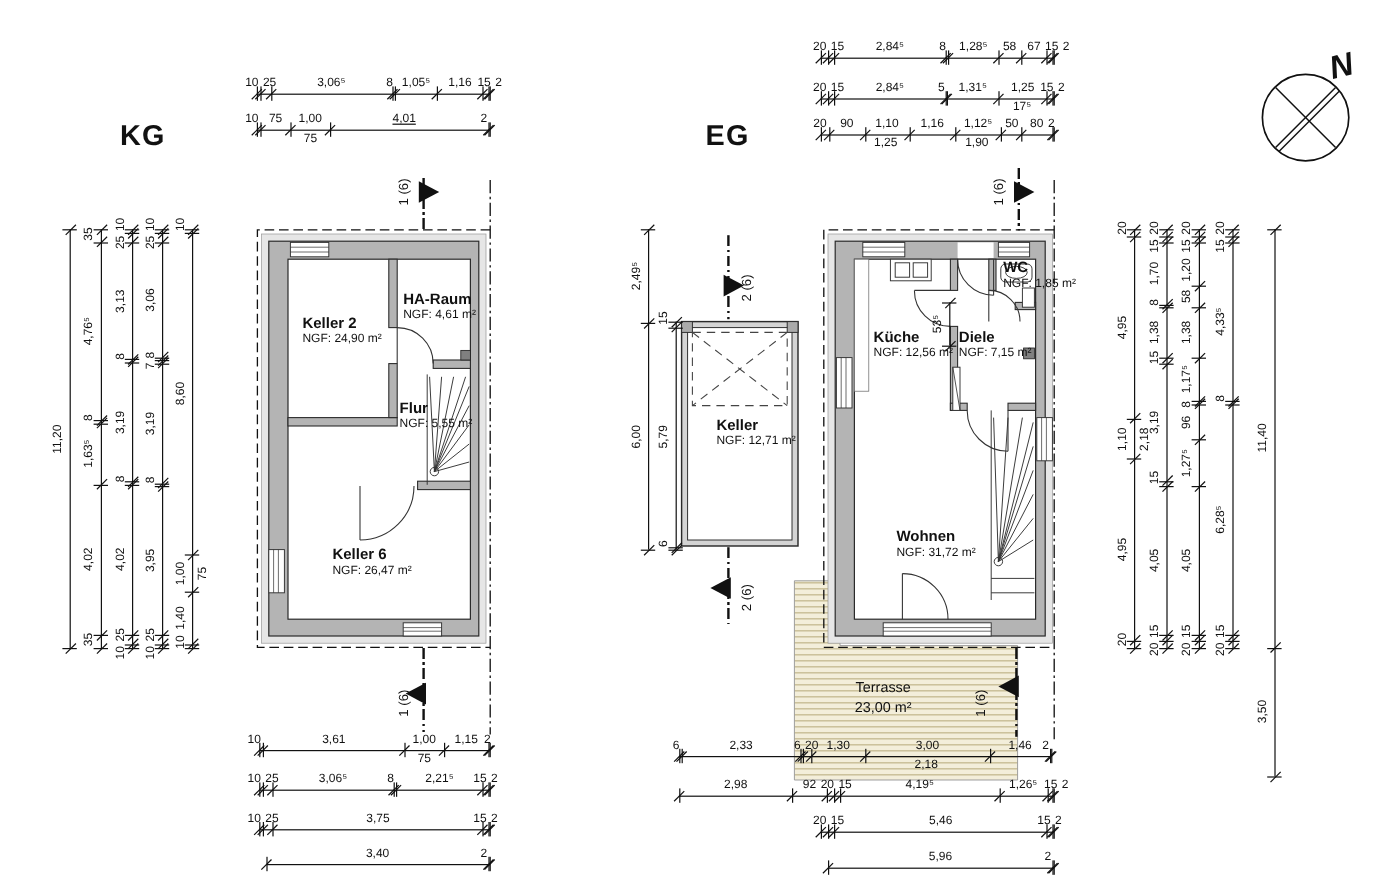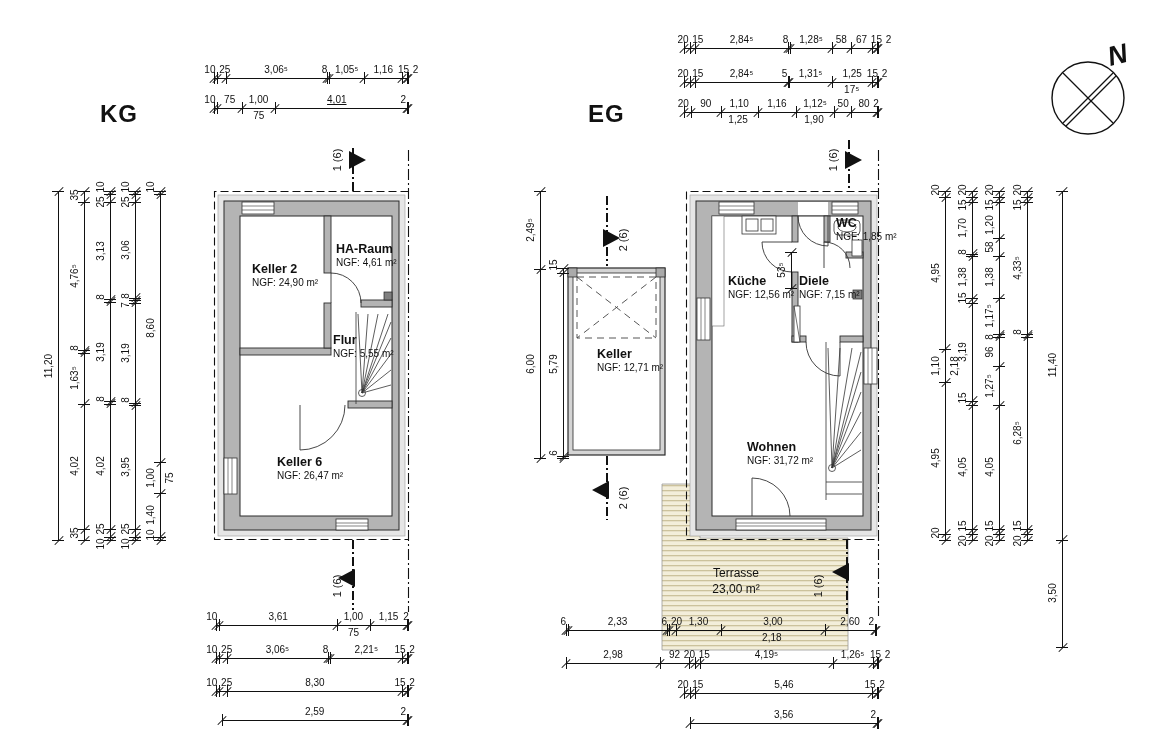--- a/index.html
+++ b/index.html
@@ -454,33 +454,33 @@
         <div class="tick" style="left: 5.42857px; top: -0.5px;"></div>
         <div class="ext h" style="left: 11.4286px; top: -6px;"></div>
         <div class="tick" style="left: 180.449px; top: -0.5px;"></div>
         <div class="ext h" style="left: 186.449px; top: -6px;"></div>
         <div class="tick" style="left: 185.347px; top: -0.5px;"></div>
         <div class="ext h" style="left: 191.347px; top: -6px;"></div>
         <div class="tick" style="left: 186px; top: -0.5px;"></div>
         <div class="ext h" style="left: 192px; top: -6px;"></div>
         <div class="dim-label" style="left: -10.5347px; top: -13px; width: 12.8px;">10</div>
         <div class="dim-label" style="left: 4.26531px; top: -13px; width: 12.8px;">25</div>
-        <div class="dim-label" style="left: 87.1388px; top: -13px; width: 23.6px;">8,30</div>
+        <div class="dim-label" style="left: 87.1388px; top: -13px; width: 23.6px;">3,75</div>
         <div class="dim-label" style="left: 177.547px; top: -13px; width: 12.8px;">15</div>
         <div class="dim-label" style="left: 192.347px; top: -13px; width: 7.4px;">2</div>
       </div>
       <div class="chain" style="left: 222px; top: 720px;">
         <div class="dimline h" style="width: 186px;"></div>
         <div class="tick" style="left: -6px; top: -0.5px;"></div>
         <div class="ext h" style="left: 0px; top: -6px;"></div>
         <div class="tick" style="left: 179.367px; top: -0.5px;"></div>
         <div class="ext h" style="left: 185.367px; top: -6px;"></div>
         <div class="tick" style="left: 180px; top: -0.5px;"></div>
         <div class="ext h" style="left: 186px; top: -6px;"></div>
-        <div class="dim-label" style="left: 80.8837px; top: -13px; width: 23.6px;">2,59</div>
+        <div class="dim-label" style="left: 80.8837px; top: -13px; width: 23.6px;">3,40</div>
         <div class="dim-label" style="left: 177.6px; top: -13px; width: 7.4px;">2</div>
       </div>
       <div class="chain" style="left: 684px; top: 48px;">
         <div class="dimline h" style="width: 194px;"></div>
         <div class="tick" style="left: -6px; top: -0.5px;"></div>
         <div class="ext h" style="left: 0px; top: -6px;"></div>
         <div class="tick" style="left: 0.488294px; top: -0.5px;"></div>
         <div class="ext h" style="left: 6.48829px; top: -6px;"></div>
         <div class="tick" style="left: 5.35452px; top: -0.5px;"></div>
         <div class="ext h" style="left: 11.3545px; top: -6px;"></div>
@@ -751,21 +751,21 @@
         <div class="ext h" style="left: 309.308px; top: -6px;"></div>
         <div class="tick" style="left: 304px; top: -0.5px;"></div>
         <div class="ext h" style="left: 310px; top: -6px;"></div>
         <div class="dim-label" style="left: -6.32411px; top: -13px; width: 7.4px;">6</div>
         <div class="dim-label" style="left: 39.7513px; top: -13px; width: 23.6px;">2,33</div>
         <div class="dim-label" style="left: 94.7027px; top: -13px; width: 7.4px;">6</div>
         <div class="dim-label" style="left: 104.103px; top: -13px; width: 12.8px;">20</div>
         <div class="dim-label" style="left: 120.711px; top: -13px; width: 23.6px;">1,30</div>
         <div class="dim-label" style="left: 195.097px; top: -13px; width: 23.6px;">3,00</div>
         <div class="dim-label sub" style="left: 196.097px; top: 3px;">2,18</div>
-        <div class="dim-label" style="left: 272.251px; top: -13px; width: 23.6px;">2,60</div>
+        <div class="dim-label" style="left: 272.251px; top: -13px; width: 23.6px;">1,46</div>
         <div class="dim-label" style="left: 301.6px; top: -13px; width: 7.4px;">2</div>
       </div>
       <div class="chain" style="left: 566px; top: 663px;">
         <div class="dimline h" style="width: 312px;"></div>
         <div class="tick" style="left: -6px; top: -0.5px;"></div>
         <div class="ext h" style="left: 0px; top: -6px;"></div>
         <div class="tick" style="left: 88.1053px; top: -0.5px;"></div>
         <div class="ext h" style="left: 94.1053px; top: -6px;"></div>
         <div class="tick" style="left: 117.158px; top: -0.5px;"></div>
         <div class="ext h" style="left: 123.158px; top: -6px;"></div>
@@ -811,21 +811,21 @@
         <div class="dim-label" style="left: 194.351px; top: -13px; width: 7.4px;">2</div>
       </div>
       <div class="chain" style="left: 690px; top: 723px;">
         <div class="dimline h" style="width: 188px;"></div>
         <div class="tick" style="left: -6px; top: -0.5px;"></div>
         <div class="ext h" style="left: 0px; top: -6px;"></div>
         <div class="tick" style="left: 181.371px; top: -0.5px;"></div>
         <div class="ext h" style="left: 187.371px; top: -6px;"></div>
         <div class="tick" style="left: 182px; top: -0.5px;"></div>
         <div class="ext h" style="left: 188px; top: -6px;"></div>
-        <div class="dim-label" style="left: 81.8856px; top: -13px; width: 23.6px;">3,56</div>
+        <div class="dim-label" style="left: 81.8856px; top: -13px; width: 23.6px;">5,96</div>
         <div class="dim-label" style="left: 179.6px; top: -13px; width: 7.4px;">2</div>
       </div>
       <div class="chain" style="left: 791px; top: 252px;">
         <div class="dimline v" style="height: 36px;"></div>
         <div class="tick" style="left: -5px; top: -0.5px;"></div>
         <div class="ext v" style="left: -6px; top: 0px;"></div>
         <div class="tick" style="left: -5px; top: 35.5px;"></div>
         <div class="ext v" style="left: -6px; top: 36px;"></div>
         <div class="dim-label" style="left: -9px; top: 18px; transform: translate(-50%, -50%) rotate(-90deg);">53⁵</div>
       </div>

